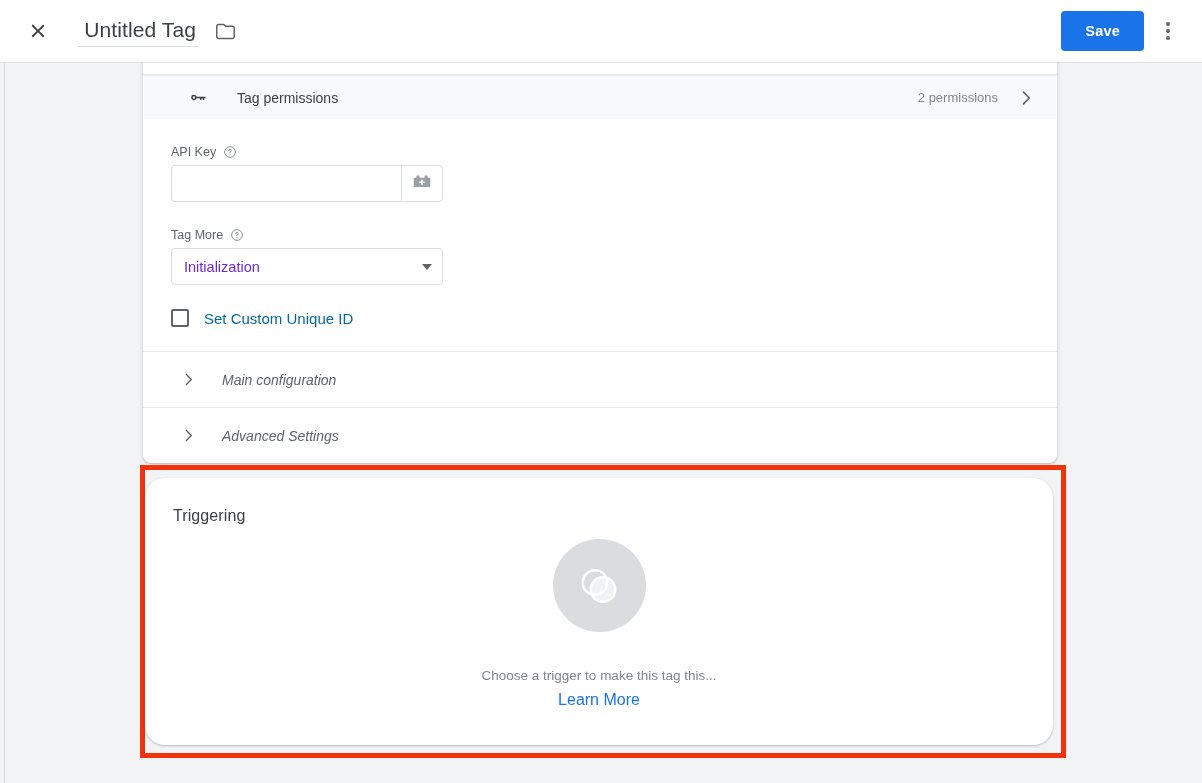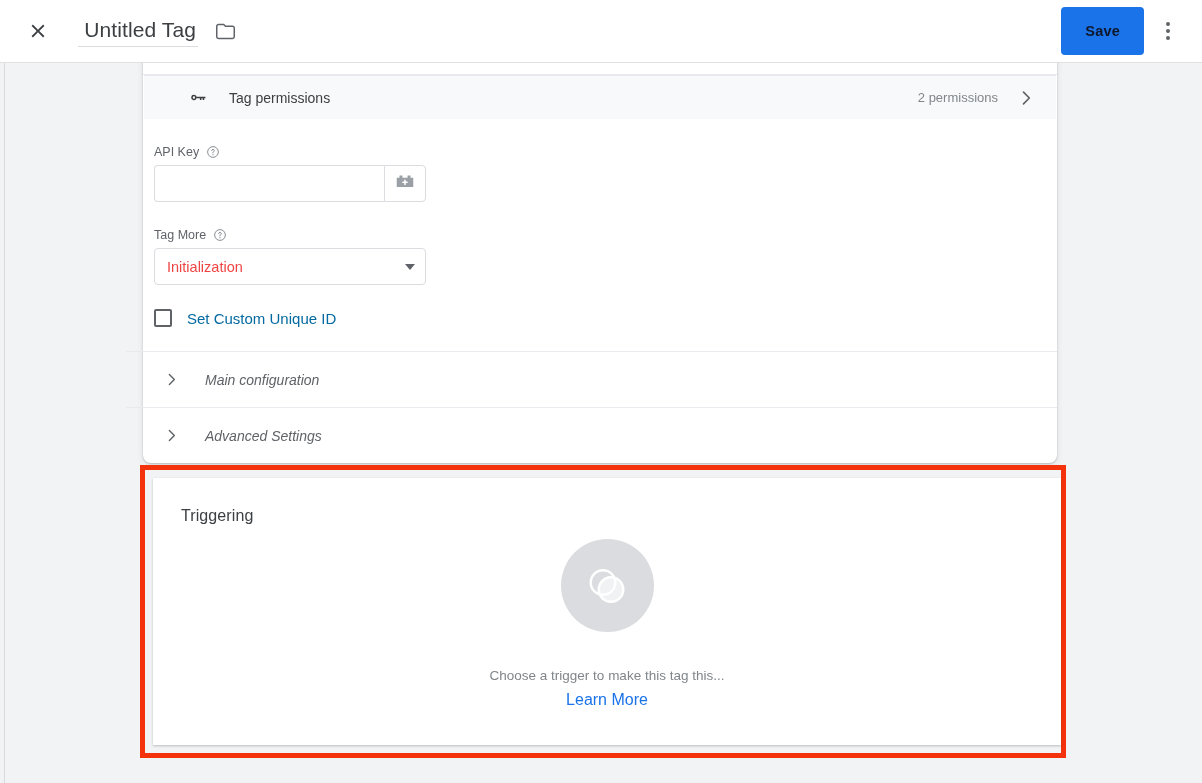--- a/index.html
+++ b/index.html
@@ -36,24 +36,24 @@
     padding: 1px 2px 3px 2px; min-width: 120px;
     line-height: 26px;
     background: transparent; outline: none;
     font-family: "Liberation Sans", sans-serif;
   }
   .folder-icon { cursor: pointer; display: flex; align-items: center; }
   .topbar-right {
     margin-left: auto; display: flex; align-items: center; gap: 4px; padding-right: 14px;
   }
   .save-btn {
-    background: #1a73e8; color: #0f172a;
+    background: #1a73e8; color: #ffffff;
     font-size: 14.5px; font-weight: bold; letter-spacing: .2px;
     border: none; border-radius: 4px;
-    padding: 0 24px; height: 48px; line-height: 36px;
+    padding: 0 24px; height: 40px; line-height: 36px;
     cursor: pointer; font-family: "Liberation Sans", sans-serif;
   }
   .kebab {
     width: 40px; height: 40px; border-radius: 50%;
     display: flex; flex-direction: column; align-items: center; justify-content: center;
     gap: 3px; cursor: pointer;
   }
   .kebab i { width: 4px; height: 4px; border-radius: 50%; background: #5f6368; display: block; }
 
   
@@ -81,25 +81,25 @@
 
   
   .perm-row {
     margin: 0 1px; height: 44px;
     background: #f8f9fa;
     border-top: 1px solid #e8eaed;
     display: flex; align-items: center;
     cursor: pointer;
   }
   .perm-key { width: 26px; margin-left: 44px; display: flex; align-items: center; }
-  .perm-label { margin-left: 15px; font-size: 14px; color: #3c4043; text-align: center; }
+  .perm-label { margin-left: 23px; font-size: 14px; color: #3c4043; text-align: center; }
   .perm-count { margin-left: auto; font-size: 13px; color: #80868b; }
   .perm-chev { margin-left: 18px; margin-right: 20px; display: flex; align-items: center; }
 
-  .card-body { padding: 26px 28px 0 11px; }
+  .card-body { padding: 26px 28px 0 28px; }
 
   .field-label {
     display: flex; align-items: center; gap: 7px;
     font-size: 12.5px; color: #5f6368; margin-bottom: 6px;
   }
   .help-icon { display: flex; align-items: center; cursor: pointer; }
 
   .input-group { display: flex; width: 272px; margin-bottom: 26px; }
   .text-input {
     flex: 1; height: 37px;
@@ -116,21 +116,21 @@
     display: flex; align-items: center; justify-content: center;
   }
 
   .select-box {
     width: 272px; height: 37px;
     border: 1px solid #dadce0; border-radius: 4px;
     display: flex; align-items: center;
     padding: 0 10px 0 12px; cursor: pointer; background: #fff;
     margin-bottom: 24px;
   }
-  .select-value { font-size: 14.5px; color: #ef4444; }
+  .select-value { font-size: 14.5px; color: #6d28d9; }
   .select-caret {
     margin-left: auto;
     width: 0; height: 0;
     border-left: 5px solid transparent; border-right: 5px solid transparent;
     border-top: 6px solid #5f6368;
   }
 
   .checkbox-row {
     display: flex; align-items: center; gap: 15px;
     margin-bottom: 24px; cursor: pointer;
@@ -150,23 +150,23 @@
   .section-label { margin-left: 22px; font-size: 14px; color: #5f6368; font-style: italic; }
 
   
   .highlight-box {
     position: absolute; left: 140px; top: 402px;
     width: 926px; height: 293px;
     border: 5px solid #f4330c;
     background: #f1f3f4;
   }
   .card-trigger {
-    position: absolute; left: 8px; top: 8px;
+    position: absolute; left: 0; top: 8px;
     width: 908px; height: 267px;
-    background: #ffffff; border-radius: 0;
+    background: #ffffff; border-radius: 20px;
     box-shadow: 0 1px 2px rgba(60,64,67,.2), 0 1px 3px rgba(60,64,67,.1);
     overflow: hidden;
   }
   .trigger-title {
     font-size: 16px; color: #3c4043;
     padding: 29px 0 0 28px; letter-spacing: .1px;
   }
   .trigger-empty {
     display: flex; flex-direction: column; align-items: center;
     margin-top: 14px;

